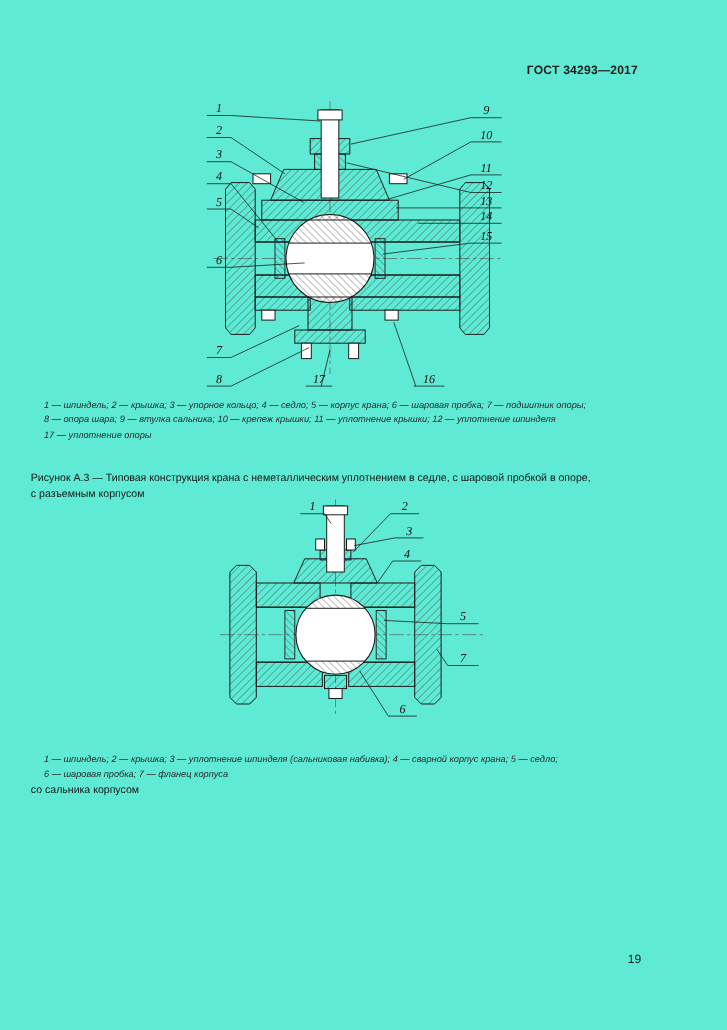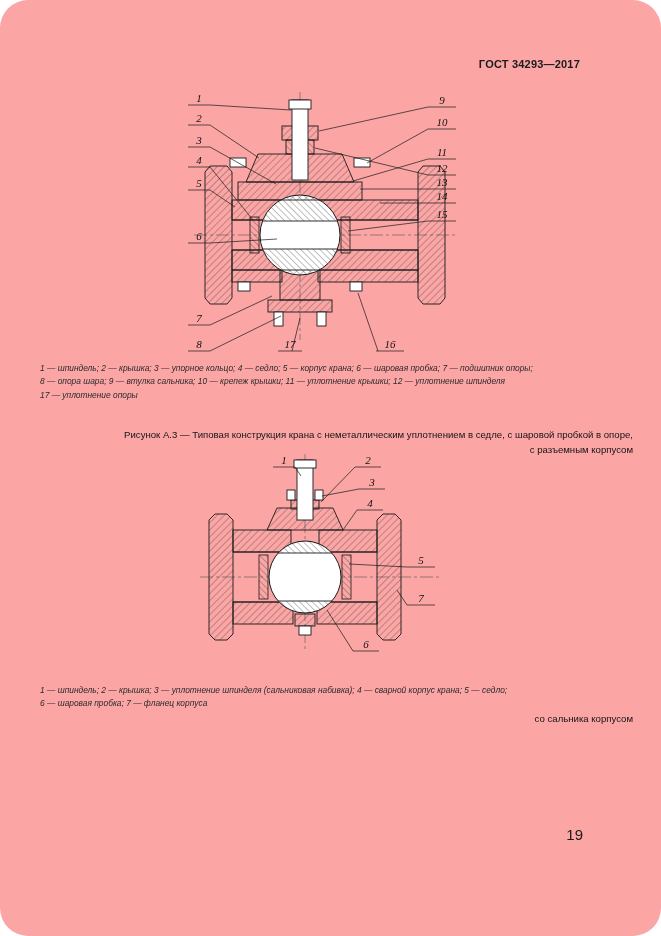--- a/index.html
+++ b/index.html
@@ -1,30 +1,30 @@
 <!DOCTYPE html>
 <html><head>
 <meta charset="utf-8">
 <style>
   html,body{margin:0;padding:0;background:#fff;}
-  .page{position:relative;width:661px;height:936px;background:#fca5a5;
-        font-family:"Liberation Sans",sans-serif;color:#1b1b1b;overflow:hidden;border-radius:28px;}
+  .page{position:relative;width:661px;height:936px;background:#5eead4;
+        font-family:"Liberation Sans",sans-serif;color:#1b1b1b;overflow:hidden;}
   .doc-header{position:absolute;top:58px;right:81px;font-size:11px;font-weight:bold;letter-spacing:0.2px;}
   .fig{position:absolute;}
   #figA3{left:180px;top:90px;}
   #figA4{left:195px;top:452px;}
   .legend{position:absolute;left:40px;right:40px;text-align:left;
           font-size:8.4px;font-style:italic;line-height:1.6;color:#2a2a2a;}
   .legend-a3{top:362px;}
   .legend-a4{top:672px;margin-top:12px;}
-  .caption{position:absolute;left:28px;right:28px;text-align:right;
+  .caption{position:absolute;left:28px;right:28px;text-align:left;
            font-size:9.6px;line-height:1.55;color:#141414;}
   .caption-a3{top:428px;}
   .caption-a4{top:712px;}
-  .page-number{position:absolute;top:826px;right:78px;font-size:15px;}
+  .page-number{position:absolute;top:866px;right:78px;font-size:11px;}
   svg text{font-family:"Liberation Serif",serif;font-style:italic;font-size:11px;
            fill:#111;text-anchor:middle;}
 </style>
 </head>
 <body>
 
 <div class="page">
 
   <div class="doc-header">ГОСТ 34293—2017</div>
 

